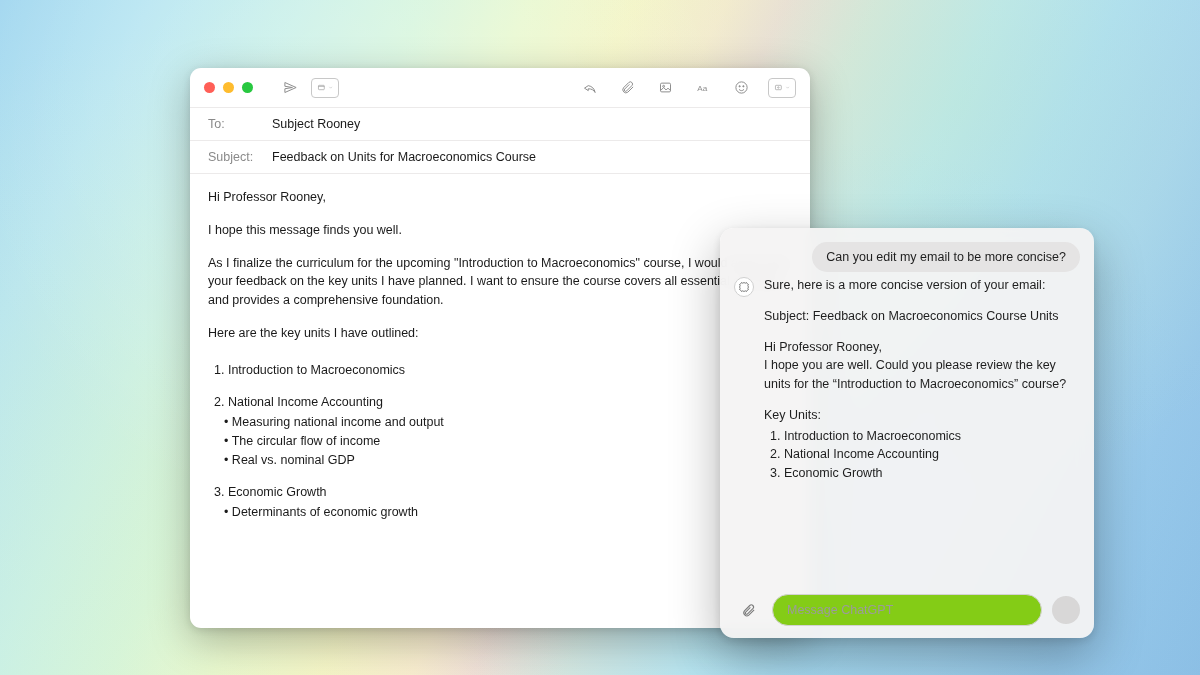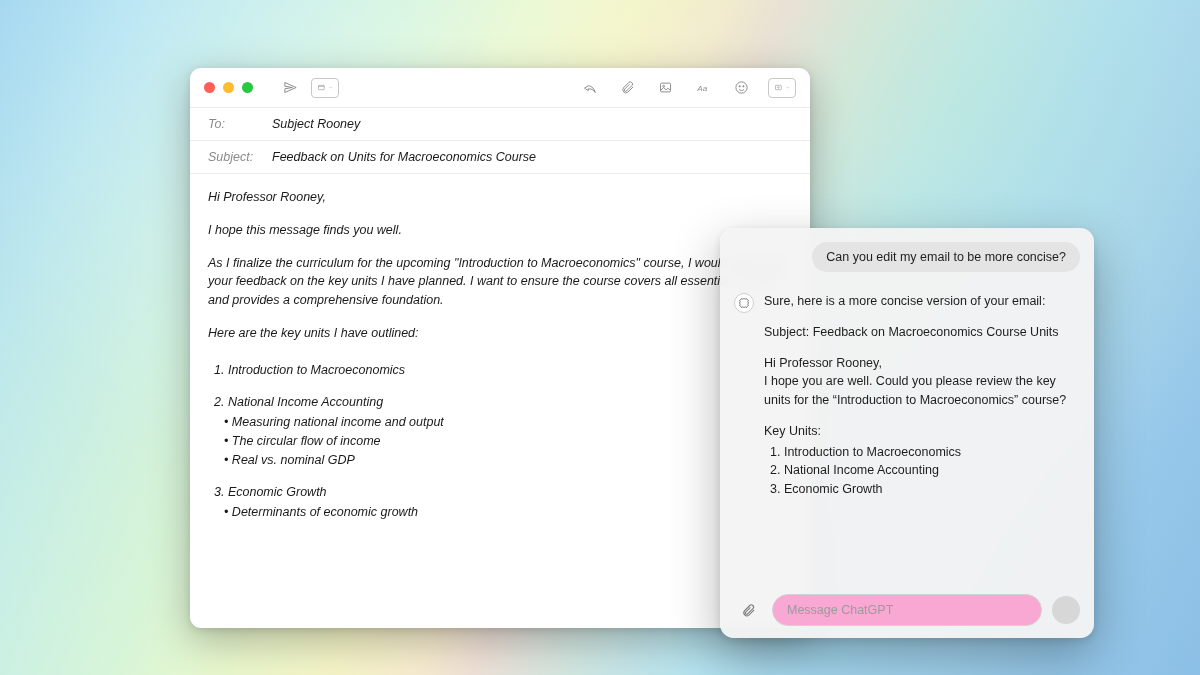--- a/index.html
+++ b/index.html
@@ -33,21 +33,20 @@
     left: 190px;
     top: 68px;
     width: 620px;
     height: 560px;
     background: #ffffff;
     border-radius: 11px;
     box-shadow: 0 12px 40px rgba(0,0,0,.28), 0 2px 8px rgba(0,0,0,.12);
     overflow: hidden;
     display: flex;
     flex-direction: column;
-    font-style: italic;
   }
   .mail-titlebar {
     height: 40px;
     display:flex;
     align-items:center;
     padding: 0 14px;
     gap:10px;
     border-bottom:1px solid #eceaea;
   }
   .traffic-lights { display:flex; gap:8px; }
@@ -107,21 +106,21 @@
     color:#1e1e1e;
   }
   .chat-scroll{ flex:1; overflow:hidden; }
   .user-bubble{
     background:#e5e4e4;
     border-radius:16px;
     padding:8px 14px;
     margin-left:auto;
     max-width:90%;
     font-size:12.5px;
-    margin-bottom:20px;
+    margin-bottom:4px;
     width:fit-content;
   }
   .assistant-row{ display:flex; gap:10px; }
   .assistant-avatar{
     width:20px;height:20px;border-radius:50%;
     border:1px solid #cfcfcf;
     display:flex;align-items:center;justify-content:center;
     flex-shrink:0;
     color:#555; margin-top:1px;
     background:#fff;
@@ -142,21 +141,21 @@
     width:28px;height:28px;border-radius:50%;
     display:flex;align-items:center;justify-content:center;
     color:#7a7a7a;
   }
   .send-btn{ background:#d8d7d7; color:#fbfbfb; }
   .chat-input{
     flex:1;
     height:32px;
     border-radius:16px;
     border:1px solid #d3d2d2;
-    background:#f9a8d4;
+    background:#84cc16;
     padding:0 14px;
     font-size:12.5px;
     color:#333;
     outline:none;
   }
   .chat-input::placeholder{ color:#9b9b9b; }
   .attach-btn svg,.send-btn svg{width:15px;height:15px;stroke:currentColor;fill:none;stroke-width:1.7;}
   .send-btn svg{fill:currentColor;stroke:none;}
 </style>
 </head>

